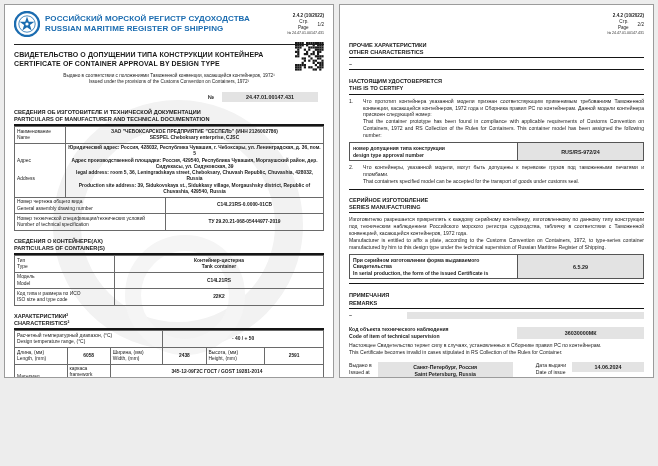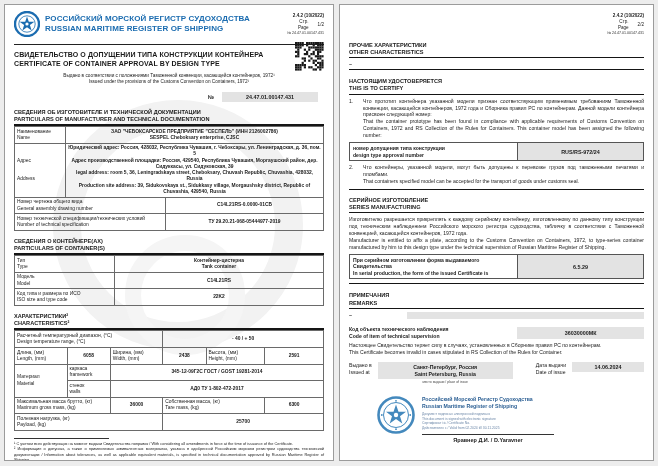--- a/index.html
+++ b/index.html
@@ -4,21 +4,21 @@
 <style>
   * { box-sizing: border-box; margin: 0; padding: 0; }
   html,body { width:658px; height:466px; }
   body {
     background:#ededed;
     font-family:"Liberation Sans", sans-serif;
     color:#1a1a1a;
     position:relative;
     overflow:hidden;
   }
-  .sheet { position:absolute; top:4px; height:457px; background:#fff; border:1px solid #9b9b9b; overflow:hidden; }
+  .sheet { position:absolute; top:4px; height:374px; background:#fff; border:1px solid #9b9b9b; overflow:hidden; }
   #page1 { left:4px;  width:330px; }
   #page2 { left:339px; width:315px; }
   .content { position:relative; z-index:1; padding:6px 9px; }
   .wm { position:absolute; z-index:0; border-radius:50%; border:28px solid #f2f2f2; width:250px; height:250px; left:48px; top:95px; }
   .wm2 { position:absolute; z-index:0; border-radius:50%; border:16px solid #f5f5f5; width:120px; height:120px; left:120px; top:230px; }
 
   
   .hdr { display:flex; align-items:flex-start; }
   .brand { margin-left:5px; color:#1b6cb0; font-weight:bold; font-size:8px; line-height:1.3; padding-top:3px; letter-spacing:.1px; }
   .meta { margin-left:auto; text-align:right; font-size:4.6px; line-height:1.3; padding-top:2px; }

